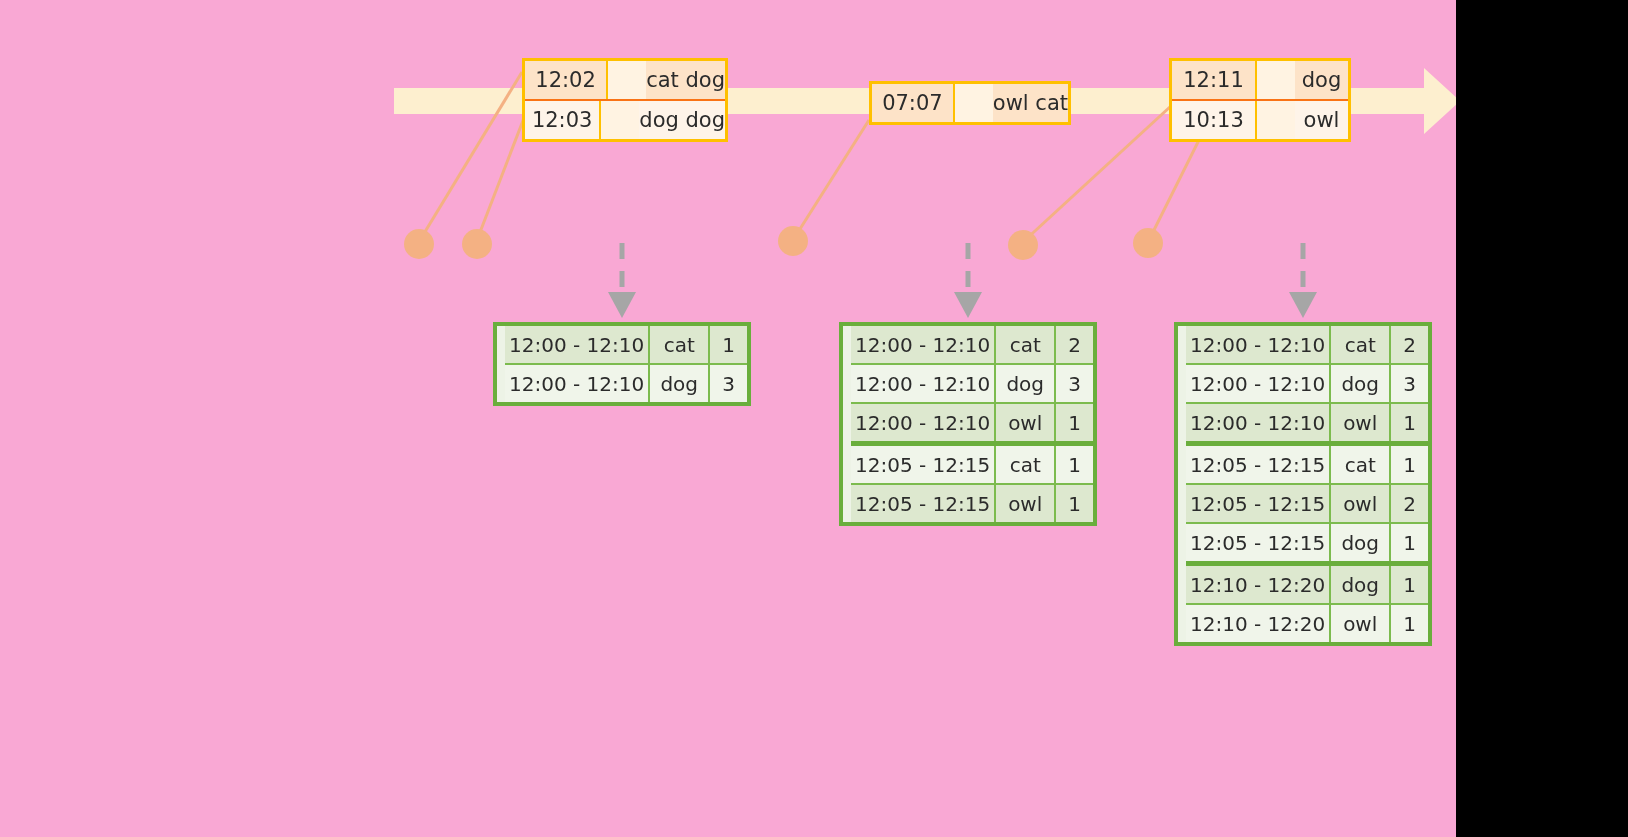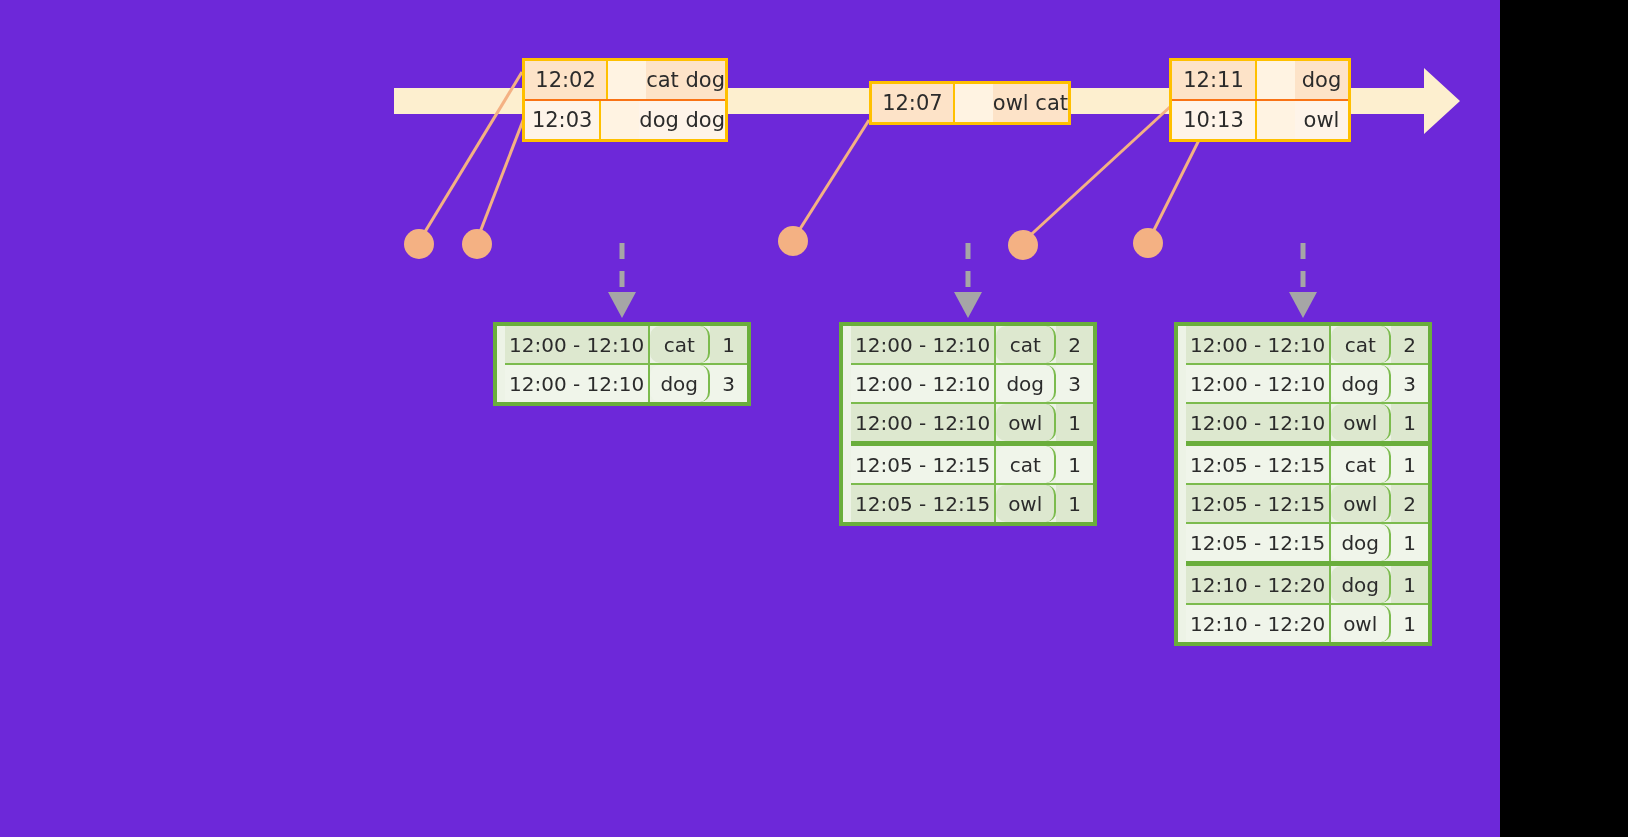--- a/index.html
+++ b/index.html
@@ -4,24 +4,23 @@
 <style>
   html, body {
     margin: 0;
     padding: 0;
     background: #000000;
   }
   #canvas {
     position: relative;
     width: 1456px;
     height: 837px;
-    background: #6d28d9;
+    background: #f9a8d4;
     font-family: "DejaVu Sans", "Liberation Sans", sans-serif;
     overflow: hidden;
-    padding-left: 44px;
   }
   svg.layer {
     position: absolute;
     left: 0;
     top: 0;
     width: 1628px;
     height: 837px;
     pointer-events: none;
   }
 
@@ -81,21 +80,21 @@
     color: #2b2b2b;
     height: 37px;
     box-sizing: border-box;
     background: #F0F5EA;
     white-space: nowrap;
     border-right: 2px solid #7CBB4E;
   }
   .r-cell:last-child { border-right: none; }
   .r-row.alt .r-cell { background: #DDE8CF; }
   .r-win { width: 150px; }
-  .r-key { width: 62px; border-radius: 10px; }
+  .r-key { width: 62px; }
   .r-val { width: 38px; }
 </style>
 </head>
 <body>
 
 <div id="canvas">
 
   <svg class="layer" viewBox="0 0 1628 837">
 
     <g>
@@ -136,21 +135,21 @@
       <div class="ev-cell ev-words">cat dog</div>
     </div>
     <div class="event-row">
       <div class="ev-cell ev-time">12:03</div>
       <div class="ev-cell ev-words">dog dog</div>
     </div>
   </div>
 
   <div class="event-box" style="left:869px; top:81px; width:202px;">
     <div class="event-row shade">
-      <div class="ev-cell ev-time">12:07</div>
+      <div class="ev-cell ev-time">07:07</div>
       <div class="ev-cell ev-words">owl cat</div>
     </div>
   </div>
 
   <div class="event-box" style="left:1169px; top:58px; width:182px;">
     <div class="event-row shade">
       <div class="ev-cell ev-time">12:11</div>
       <div class="ev-cell ev-words">dog</div>
     </div>
     <div class="event-row">

